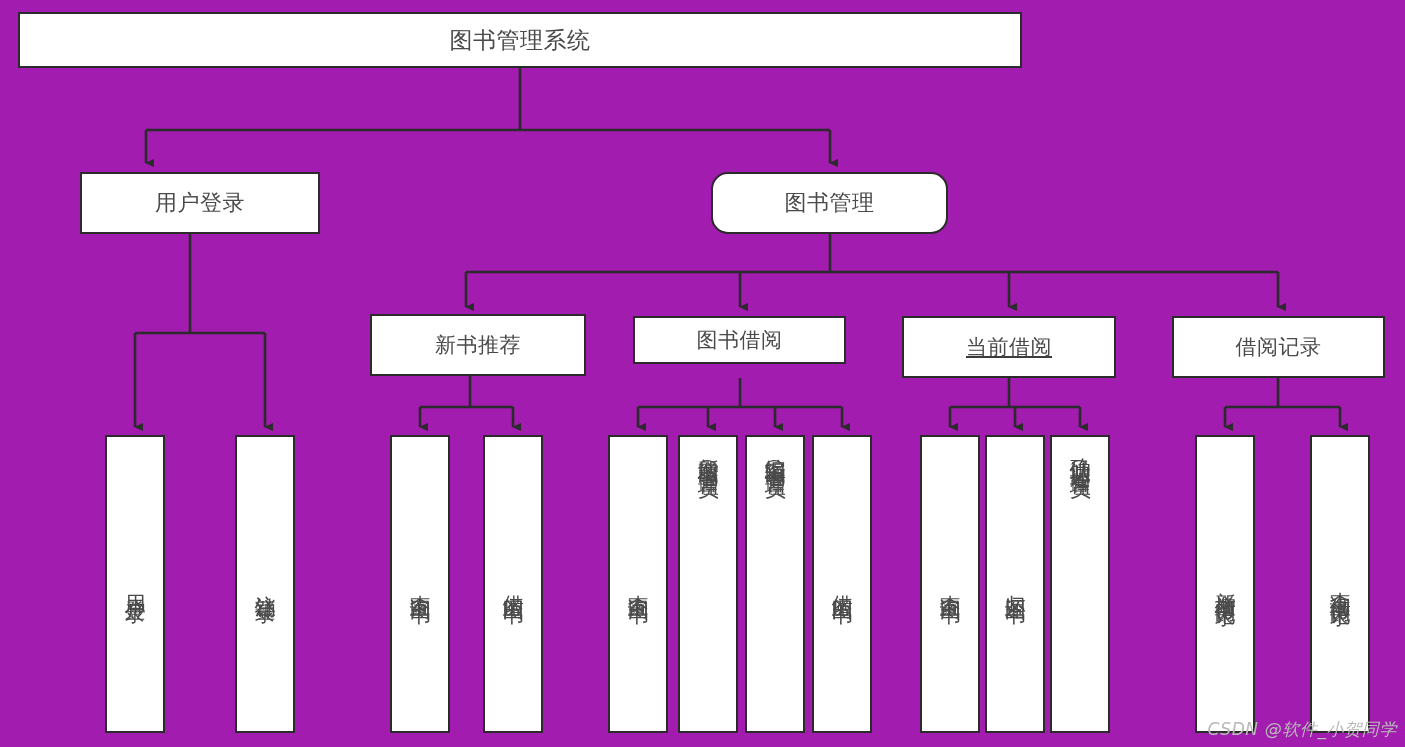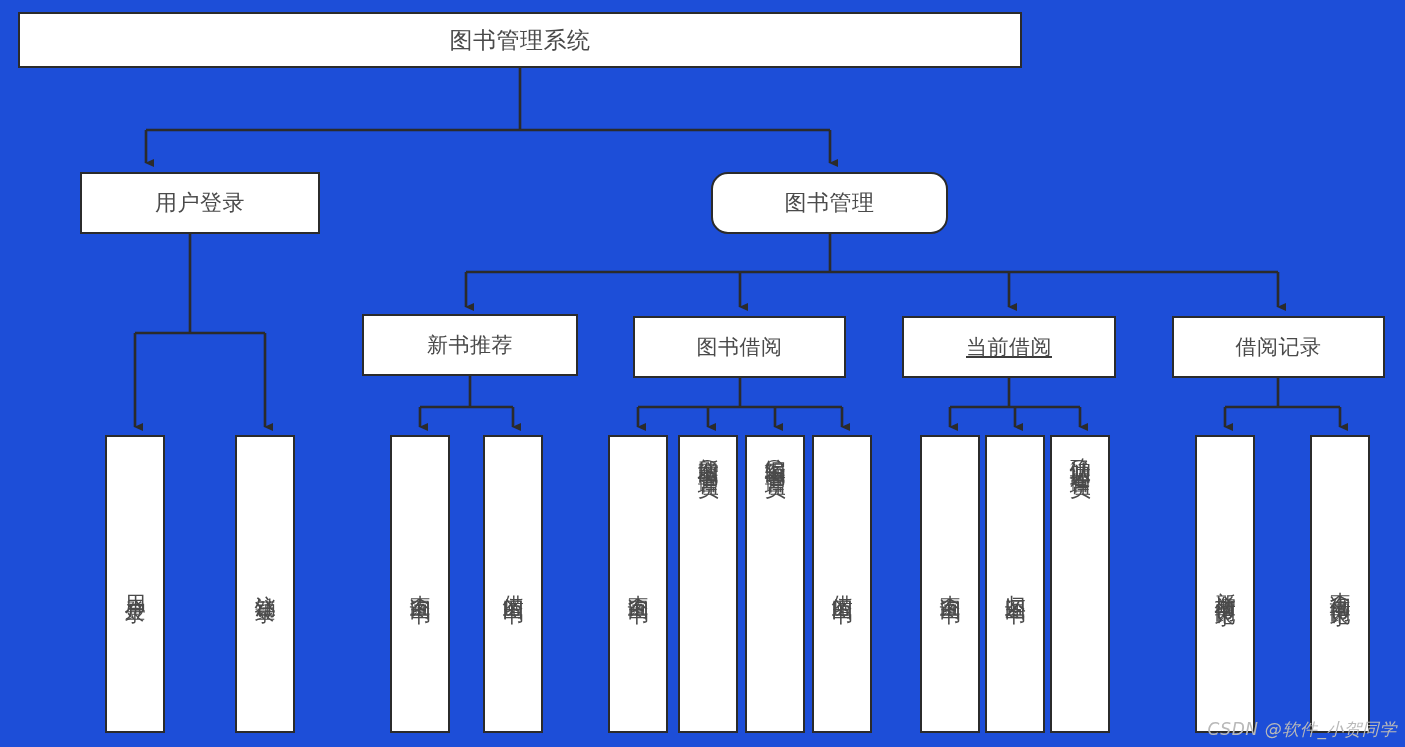--- a/index.html
+++ b/index.html
@@ -10,21 +10,21 @@
   body {
     width: 1405px;
     height: 747px;
     font-family: "DejaVu Sans", "Liberation Sans", sans-serif;
     overflow: hidden;
   }
   #diagram-root {
     position: relative;
     width: 1405px;
     height: 747px;
-    background: #1d4ed8;
+    background: #a21caf;
   }
   svg.diagram-canvas {
     position: absolute;
     left: 0;
     top: 0;
     width: 1405px;
     height: 747px;
   }
   .node-box {
     position: absolute;
@@ -135,24 +135,24 @@
     <span class="node-label">图书管理系统</span>
   </div>
 
   <div class="node-box level1" style="left:80px; top:172px; width:240px; height:62px;">
     <span class="node-label">用户登录</span>
   </div>
   <div class="node-box level1" style="left:711px; top:172px; width:237px; height:62px;border-radius:17px;">
     <span class="node-label">图书管理</span>
   </div>
 
-  <div class="node-box level2" style="left:362px; top:314px; width:216px; height:62px;">
+  <div class="node-box level2" style="left:370px; top:314px; width:216px; height:62px;">
     <span class="node-label">新书推荐</span>
   </div>
-  <div class="node-box level2" style="left:633px; top:316px; width:213px; height:62px;">
+  <div class="node-box level2" style="left:633px; top:316px; width:213px; height:48px;">
     <span class="node-label">图书借阅</span>
   </div>
   <div class="node-box level2" style="left:902px; top:316px; width:214px; height:62px;text-decoration:underline;">
     <span class="node-label">当前借阅</span>
   </div>
   <div class="node-box level2" style="left:1172px; top:316px; width:213px; height:62px;">
     <span class="node-label">借阅记录</span>
   </div>
 
   <div class="node-box leaf leaf-centered" style="left:105px; top:435px; width:60px; height:298px;">

